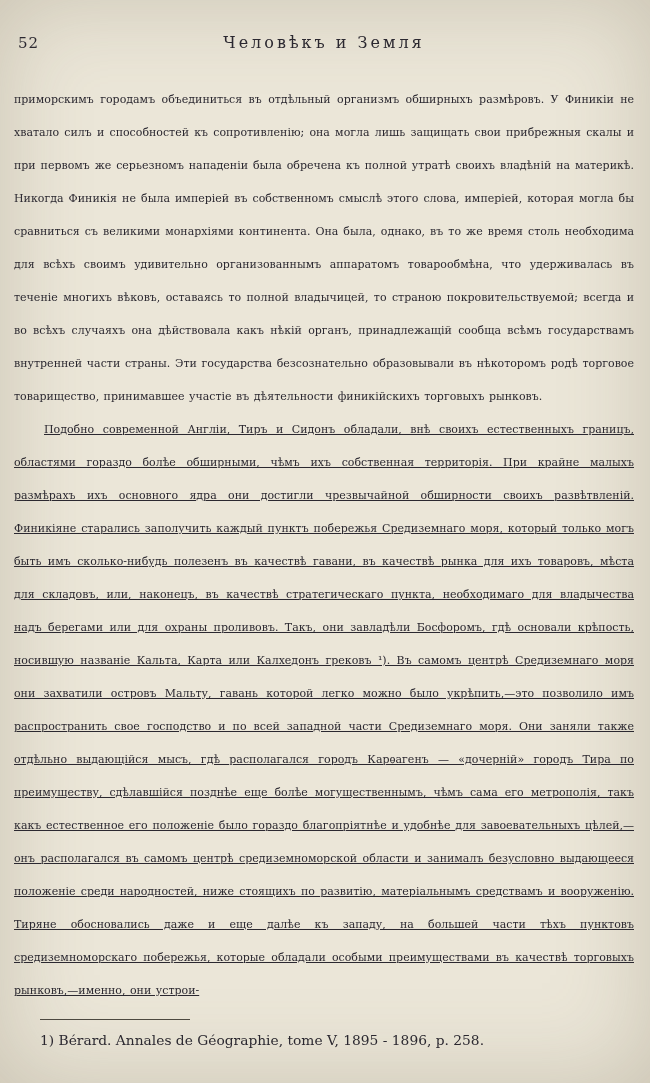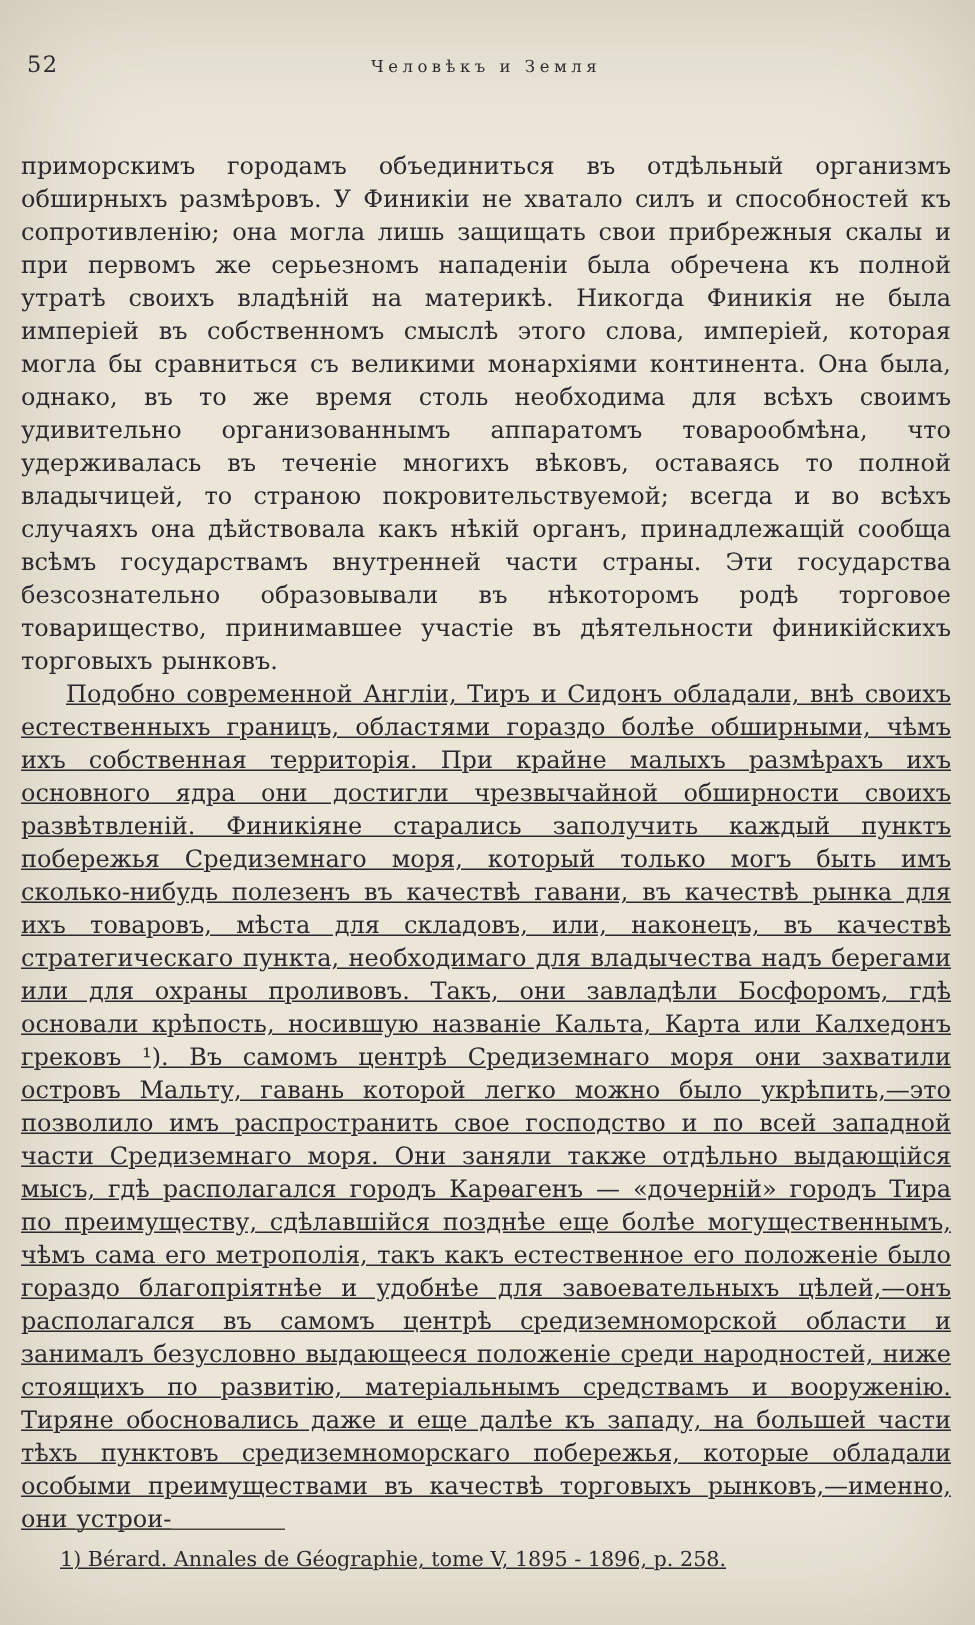--- a/index.html
+++ b/index.html
@@ -19,38 +19,38 @@
     width: 650px;
     height: 1083px;
     box-sizing: border-box;
     padding: 33px 16px 0 14px;
     background: #ebe6d8;
     box-shadow: inset 0 0 90px rgba(120, 108, 82, 0.28);
   }
   .running-head {
     position: relative;
     height: 22px;
-    margin-bottom: 45px;
+    margin-bottom: 28px;
     text-align: center;
   }
   .page-number {
     position: absolute;
     left: 4px;
     top: 1px;
     font-size: 15px;
     letter-spacing: 1px;
   }
   .running-title {
-    font-size: 11px;
+    font-size: 16px;
     letter-spacing: 3px;
     text-align: center;
   }
   .body-text {
-    font-size: 16px;
-    line-height: 22px;
+    font-size: 11px;
+    line-height: 33px;
     text-align: justify;
     word-spacing: 1px;
   }
   .para {
     margin: 0;
   }
   .para.indent {
     text-indent: 30px;
     text-decoration: underline;
   }
@@ -65,21 +65,20 @@
     width: 150px;
     height: 1px;
     background: #4c4840;
     margin-left: 26px;
   }
   .footnote {
     margin: 11px 0 0 0;
     font-size: 13.8px;
     line-height: 18px;
     text-indent: 26px;
-    text-decoration: underline;
   }
 </style>
 </head>
 <body>
 
 <div class="page">
 
   <header class="running-head">
     <span class="page-number">52</span>
     <span class="running-title">Человѣкъ и Земля</span>

